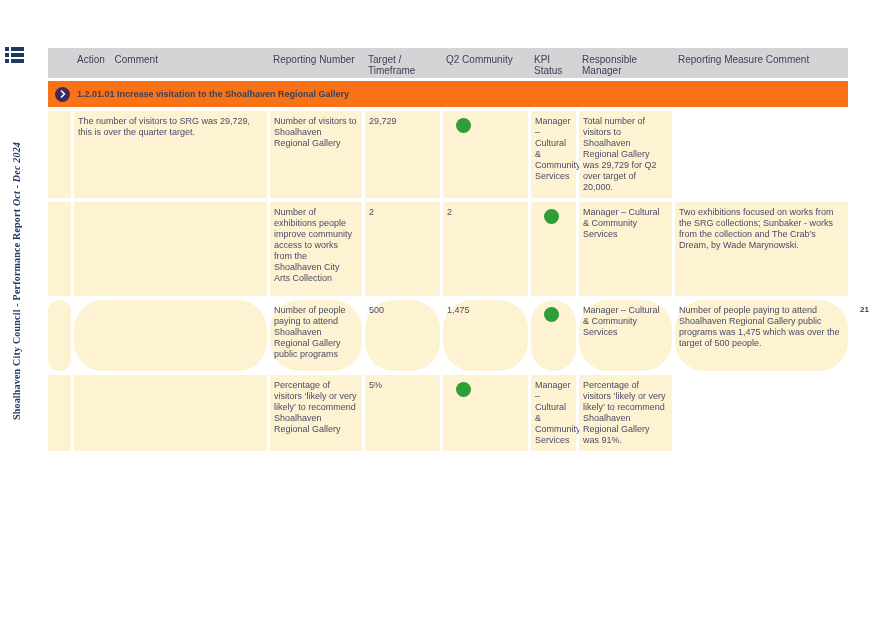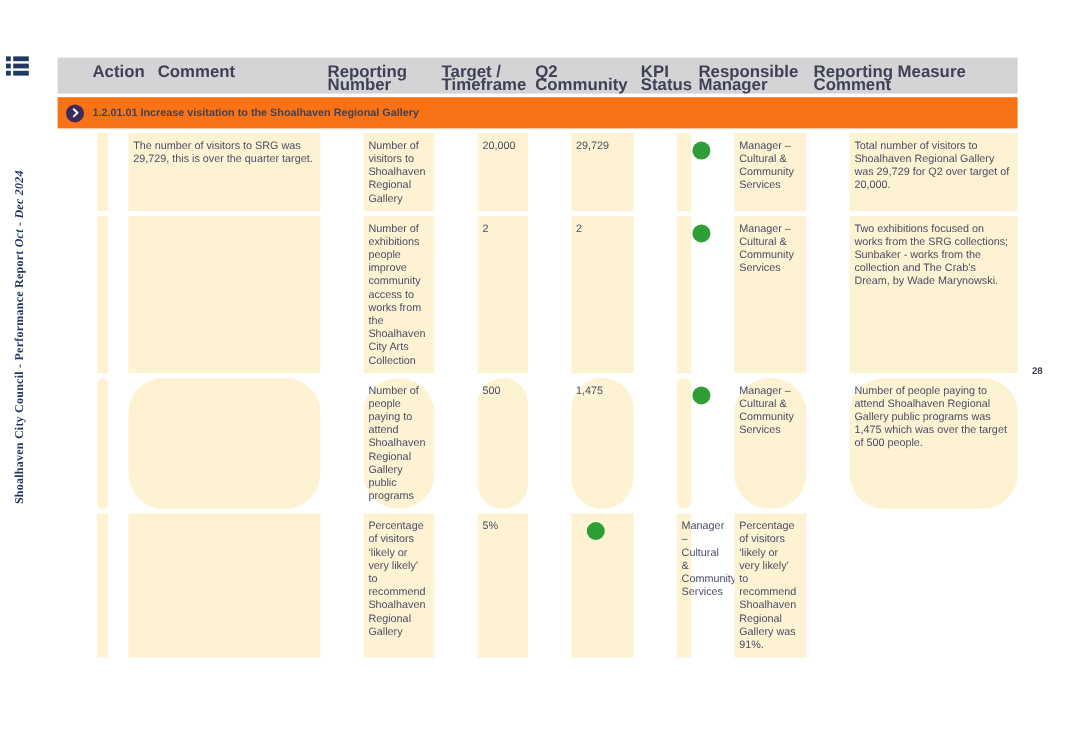--- a/index.html
+++ b/index.html
@@ -43,24 +43,24 @@
     display: grid;
     grid-template-columns: 23px 193px 92px 75px 85px 45px 93px 173px;
     column-gap: 3px;
   }
 
   .thead {
     background: #d4d4d6;
     height: 30px;
     box-sizing: border-box;
     padding-top: 6px;
-    font-size: 14px;
+    font-size: 10px;
     line-height: 11px;
     color: #3f4157;
-    font-weight: 700;
+    font-weight: 400;
   }
   .thead .hcell { padding: 0 4px 0 3px; }
   .thead .hcell.action-comment { word-spacing: 7px; }
 
   .group-band {
     margin-top: 3px;
     background: #f97316;
     height: 26px;
     display: flex;
     align-items: center;
@@ -83,21 +83,20 @@
   }
 
   .trow { margin-top: 4px; }
   .trow .cell {
     background: #fdf2d2;
     box-sizing: border-box;
     padding: 5px 5px 5px 4px;
     font-size: 9px;
     line-height: 11px;
     color: #4b4c66;
-    margin-left: 33px;
   }
   .row-1 .cell { min-height: 48px; }
   .row-2 .cell { min-height: 94px; }
   .row-3 .cell { min-height: 71px; border-radius: 29px; }
   .row-4 .cell { min-height: 74px; }
 
   .kpi-dot {
     display: block;
     width: 15px; height: 15px;
     border-radius: 50%;
@@ -151,21 +150,20 @@
           <path d="M2.5 1 L5.5 4 L2.5 7" fill="none" stroke="#ffffff" stroke-width="1.6" stroke-linecap="round" stroke-linejoin="round"></path>
         </svg>
     </span>
     <span class="group-label">1.2.01.01 Increase visitation to the Shoalhaven Regional Gallery</span>
   </div>
 
   <div class="grid trow row-1">
     <div class="cell"></div>
     <div class="cell">The number of visitors to SRG was 29,729, this is over the quarter target.</div>
     <div class="cell">Number of visitors to Shoalhaven Regional Gallery</div>
-    <div class="cell">20,000</div>
     <div class="cell">29,729</div>
     <div class="cell">
         <span class="kpi-dot" style="background: rgb(47, 158, 54);"></span>
       </div>
     <div class="cell">Manager – Cultural &amp; Community Services</div>
     <div class="cell">Total number of visitors to Shoalhaven Regional Gallery was 29,729 for Q2 over target of 20,000.</div>
   </div>
 
   <div class="grid trow row-2">
     <div class="cell"></div>
@@ -200,13 +198,13 @@
     <div class="cell">5%</div>
     <div class="cell">
         <span class="kpi-dot" style="background: rgb(47, 158, 54);"></span>
       </div>
     <div class="cell">Manager – Cultural &amp; Community Services</div>
     <div class="cell">Percentage of visitors ‘likely or very likely’ to recommend Shoalhaven Regional Gallery was 91%.</div>
   </div>
 
 </div>
 
-<div class="page-number">28</div>
+<div class="page-number">21</div>
 
 </body></html>

